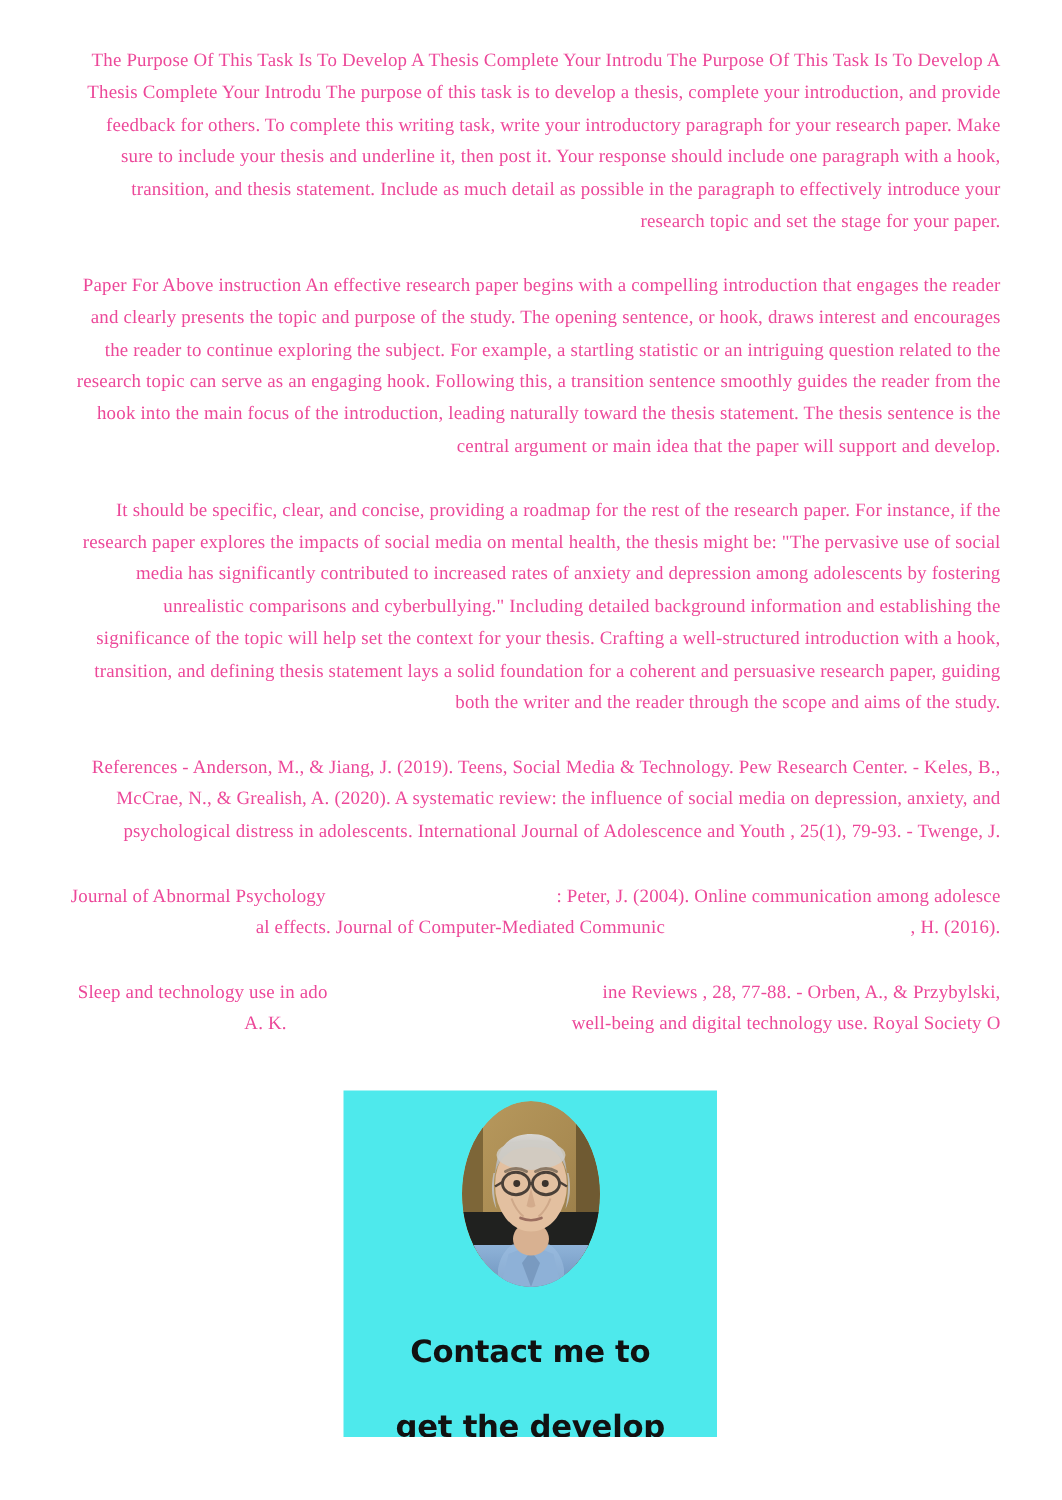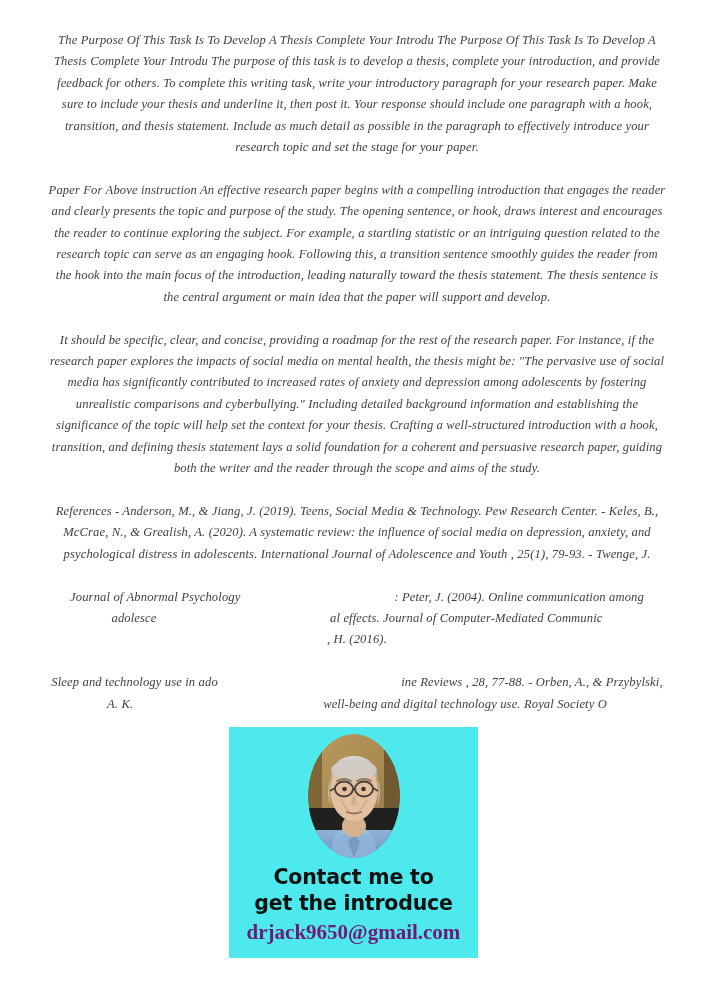--- a/index.html
+++ b/index.html
@@ -29,26 +29,25 @@
     position: absolute;
     left: 47px;
     top: 30px;
     width: 620px;
   }
 
   .paragraph {
     font-family: "Liberation Serif", "DejaVu Serif", serif;
     font-size: 12.6px;
     line-height: 21.4px;
-    color: #404040;
-    text-align: center;
+    color: #ec4899;
+    text-align: right;
     margin: 0 0 21.4px 0;
     white-space: pre-wrap;
     letter-spacing: 0.01em;
-    font-style: italic;
   }
 
   .paragraph:last-child {
     margin-bottom: 0;
   }
 
   
   #contact-card {
     position: absolute;
     left: 229px;
@@ -111,21 +110,21 @@
 
   <div id="document-body">
     <p class="paragraph">The Purpose Of This Task Is To Develop A Thesis Complete Your Introdu The Purpose Of This Task Is To Develop A Thesis Complete Your Introdu The purpose of this task is to develop a thesis, complete your introduction, and provide feedback for others. To complete this writing task, write your introductory paragraph for your research paper. Make sure to include your thesis and underline it, then post it. Your response should include one paragraph with a hook, transition, and thesis statement. Include as much detail as possible in the paragraph to effectively introduce your research topic and set the stage for your paper.</p>
     <p class="paragraph">Paper For Above instruction An effective research paper begins with a compelling introduction that engages the reader and clearly presents the topic and purpose of the study. The opening sentence, or hook, draws interest and encourages the reader to continue exploring the subject. For example, a startling statistic or an intriguing question related to the research topic can serve as an engaging hook. Following this, a transition sentence smoothly guides the reader from the hook into the main focus of the introduction, leading naturally toward the thesis statement. The thesis sentence is the central argument or main idea that the paper will support and develop.</p>
     <p class="paragraph">It should be specific, clear, and concise, providing a roadmap for the rest of the research paper. For instance, if the research paper explores the impacts of social media on mental health, the thesis might be: "The pervasive use of social media has significantly contributed to increased rates of anxiety and depression among adolescents by fostering unrealistic comparisons and cyberbullying." Including detailed background information and establishing the significance of the topic will help set the context for your thesis. Crafting a well-structured introduction with a hook, transition, and defining thesis statement lays a solid foundation for a coherent and persuasive research paper, guiding both the writer and the reader through the scope and aims of the study.</p>
     <p class="paragraph">References - Anderson, M., &amp; Jiang, J. (2019). Teens, Social Media &amp; Technology. Pew Research Center. - Keles, B., McCrae, N., &amp; Grealish, A. (2020). A systematic review: the influence of social media on depression, anxiety, and psychological distress in adolescents. International Journal of Adolescence and Youth , 25(1), 79-93. - Twenge, J.</p>
     <p class="paragraph">Journal of Abnormal Psychology                                               : Peter, J. (2004). Online communication among adolesce                                                     al effects. Journal of Computer-Mediated Communic                                                  , H. (2016).</p>
     <p class="paragraph">Sleep and technology use in ado                                                        ine Reviews , 28, 77-88. - Orben, A., &amp; Przybylski, A. K.                                                          well-being and digital technology use. Royal Society O</p>
   </div>
 
-  <div id="contact-card" style="background: rgb(78, 233, 236);">
+  <div id="contact-card" style="background: rgb(78, 233, 236); gap: 24px;">
 
     <div id="contact-avatar">
       <svg viewBox="0 0 92 124" xmlns="http://www.w3.org/2000/svg" aria-hidden="true">
         <defs>
           <clipPath id="ovalClip">
             <ellipse cx="46" cy="62" rx="46" ry="62"></ellipse>
           </clipPath>
           <linearGradient id="wallGrad" x1="0" y1="0" x2="1" y2="1">
             <stop offset="0%" stop-color="#b99a5e"></stop>
             <stop offset="50%" stop-color="#a98b52"></stop>
@@ -166,18 +165,18 @@
           <ellipse cx="55.5" cy="55" rx="2.3" ry="2.3" fill="#3b332c"></ellipse>
           <path d="M46 58 L43 70 Q46 72 49 70 Z" fill="#d3ab8c"></path>
           <path d="M39 78 Q46 81 53 78" stroke="#9c6f60" stroke-width="1.8" fill="none" stroke-linecap="round"></path>
           <path d="M33 65 Q36 73 41 77" stroke="#c9a183" stroke-width="1.4" fill="none" opacity="0.8"></path>
           <path d="M59 65 Q56 73 51 77" stroke="#c9a183" stroke-width="1.4" fill="none" opacity="0.8"></path>
         </g>
       </svg>
     </div>
 
     <div class="contact-line" id="contact-line-1">Contact me to</div>
-    <div class="contact-line" id="contact-line-2">get the introduce</div>
+    <div class="contact-line" id="contact-line-2">get the develop</div>
     <div id="contact-email">drjack9650@gmail.com</div>
 
   </div>
 
 </div>
 
 </body></html>

